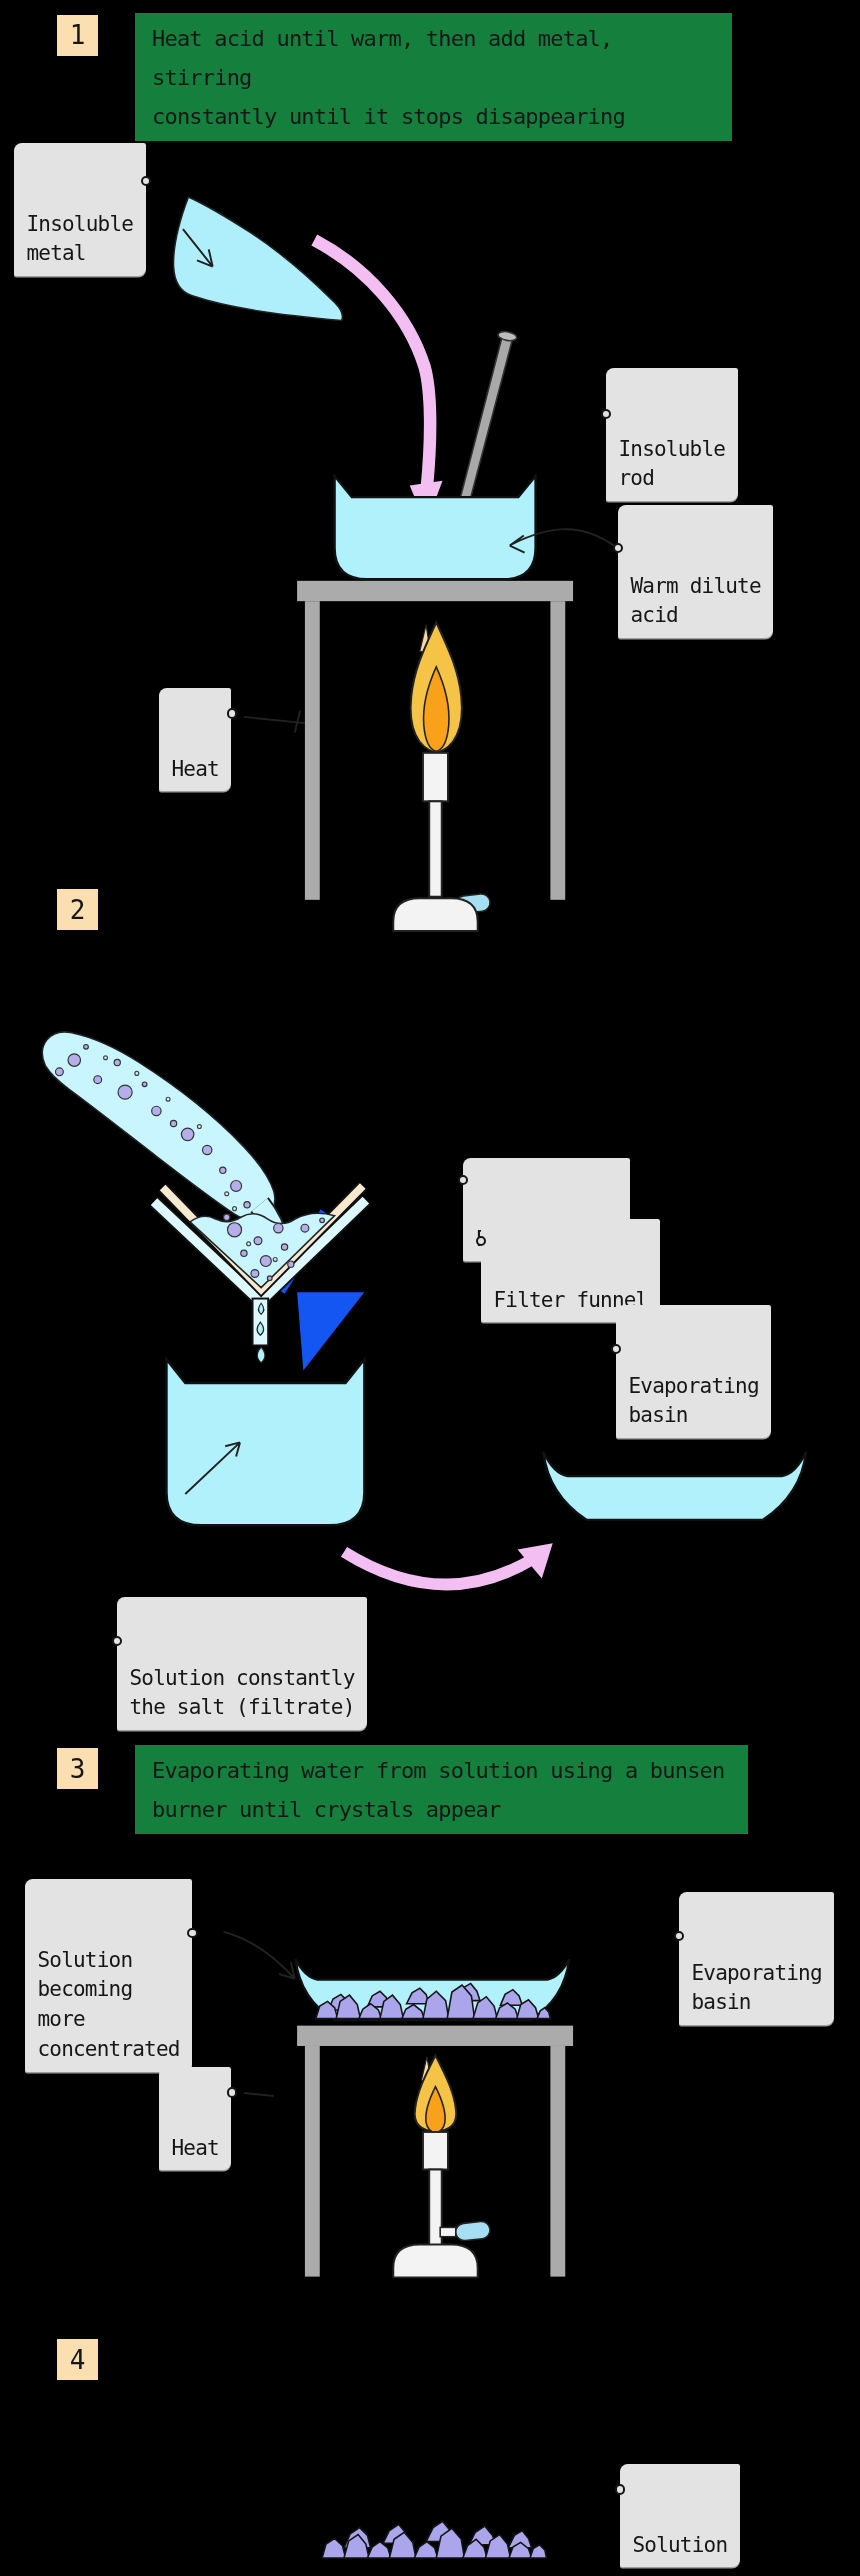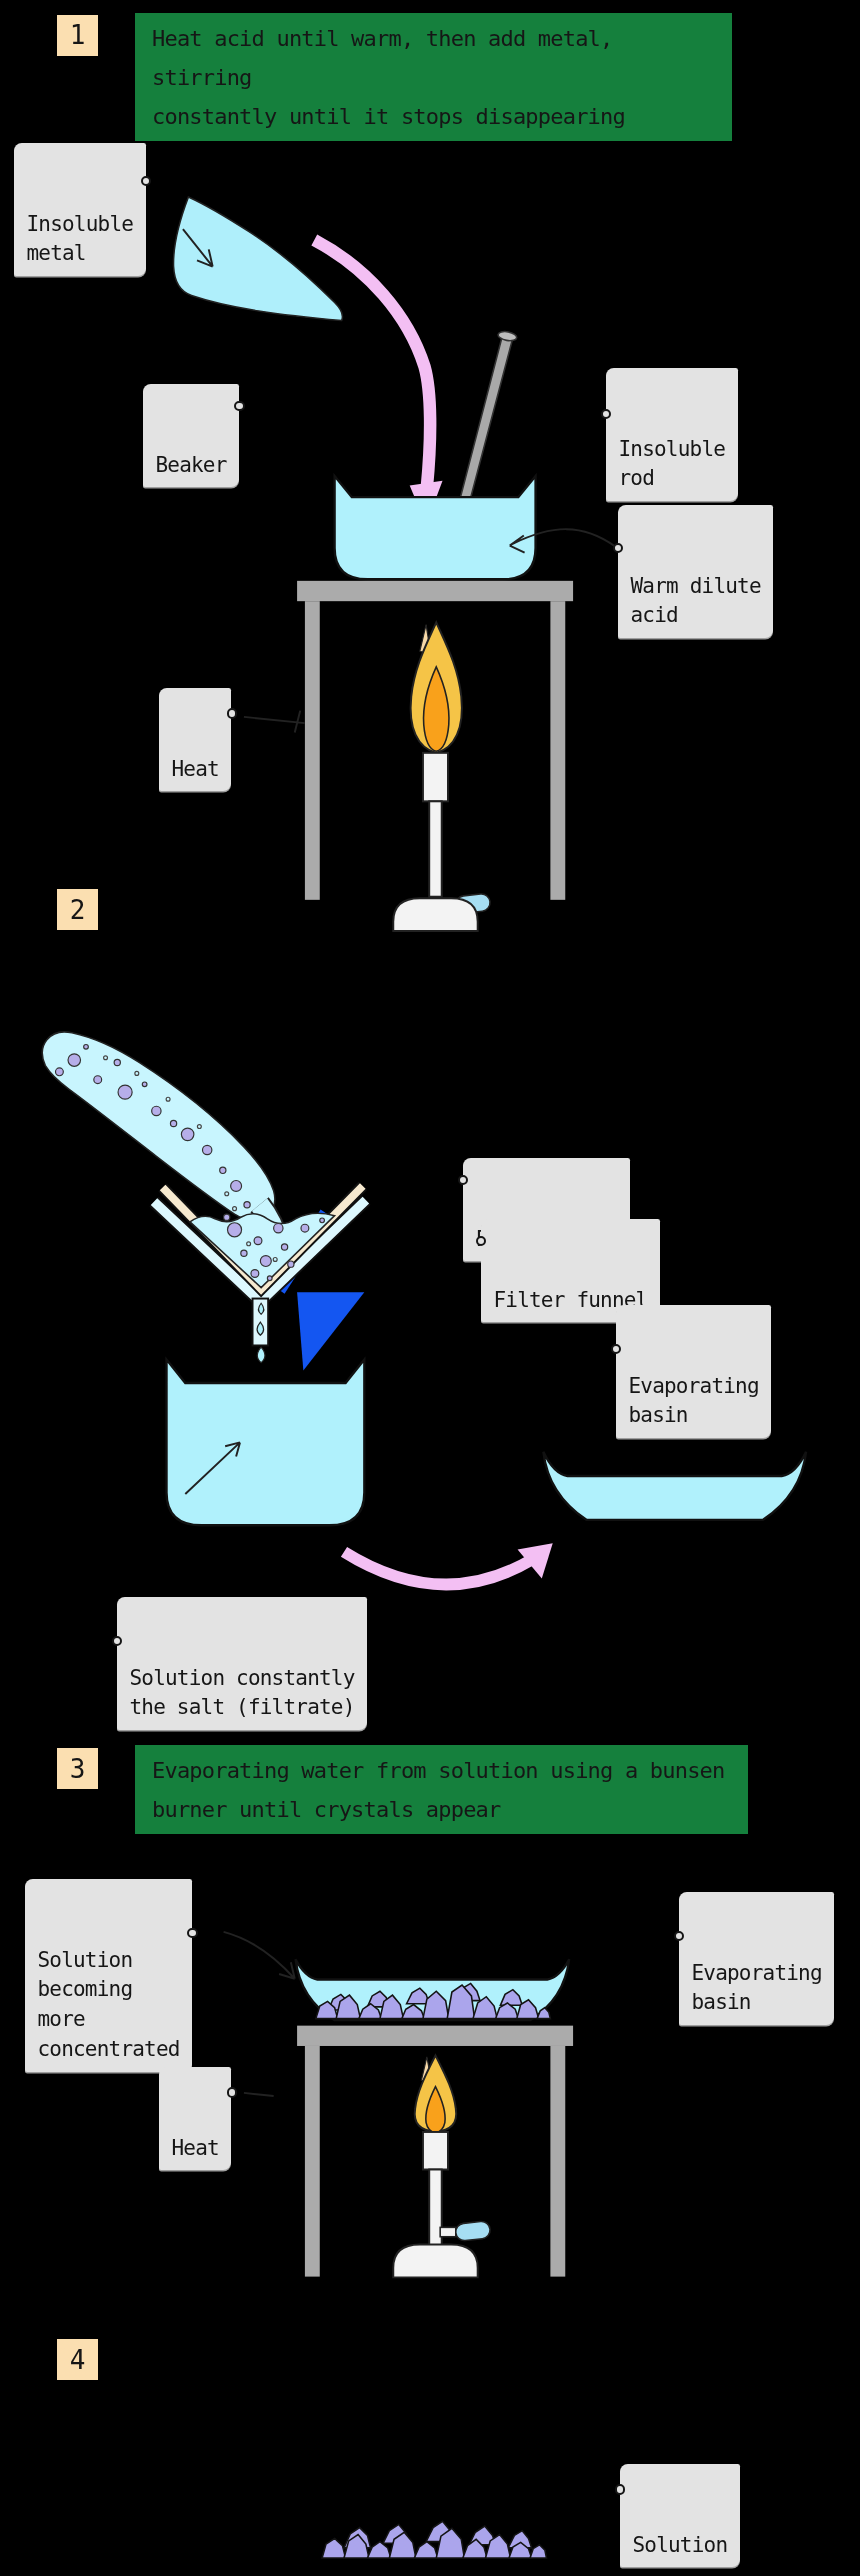--- a/index.html
+++ b/index.html
@@ -232,24 +232,20 @@
 burner until crystals appear</div>
 
   <div class="step-badge" style="left:55px;top:2337px">4</div>
 
   <div class="tag" style="left:14px;top:143px">
     <span class="hole hole-r" style="top:33px"></span>
     <span>Insoluble
 metal</span>
   </div>
 
-  <div class="tag" style="left:143px;top:384px">
-    <span class="hole hole-r" style="top:17px"></span>
-    <span>Beaker</span>
-  </div>
 
   <div class="tag" style="left:606px;top:368px">
     <span class="hole hole-l" style="top:41px"></span>
     <span>Insoluble
 rod</span>
   </div>
 
   <div class="tag" style="left:618px;top:505px">
     <span class="hole hole-l" style="top:38px"></span>
     <span>Warm dilute

